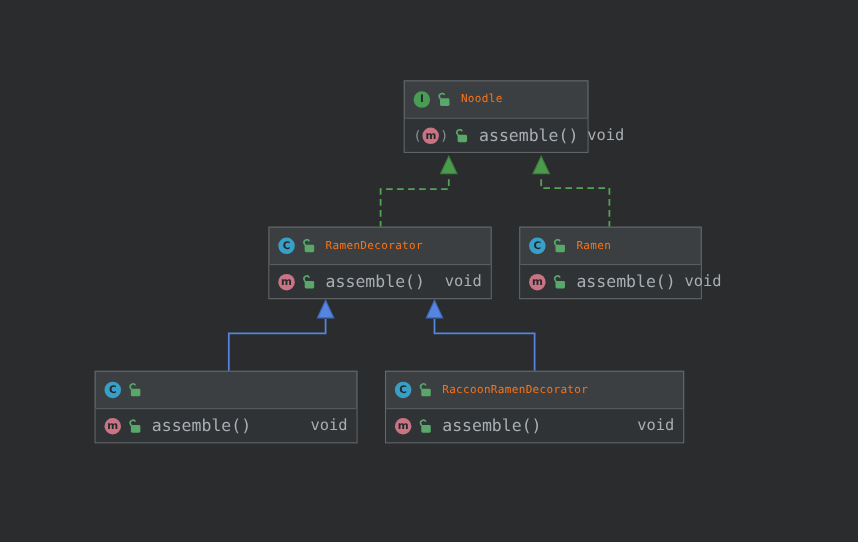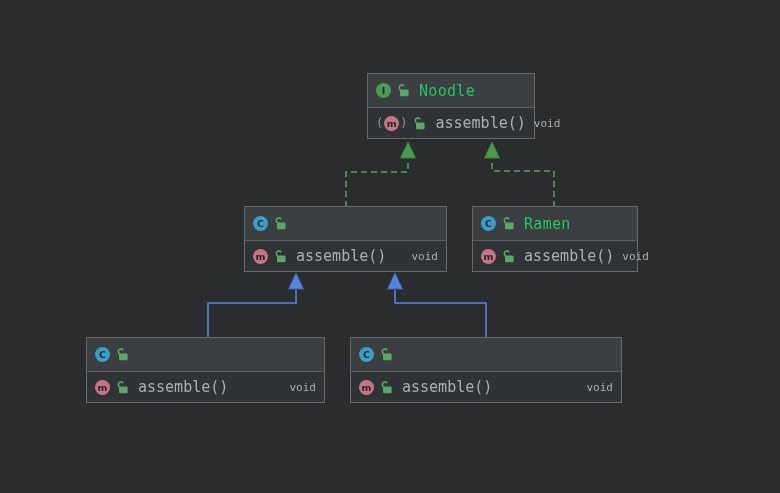--- a/index.html
+++ b/index.html
@@ -36,25 +36,25 @@
   .badge.class     { background:#38A0C8; }
   .badge.method    { background:#C97484; }
 
   .abstract-wrap { display:inline-flex; align-items:center; flex:0 0 auto; }
   .paren { color:#8E9297; font-size:12px; line-height:15px; }
   .abstract-wrap .badge { margin:0 1px; }
 
   .lock { display:inline-flex; color:#59A869; margin-left:6px; flex:0 0 auto; }
 
   .name {
-    margin-left:9px; font-size:15px; color:#22c55e;
+    margin-left:9px; font-size:10px; color:#f97316;
     white-space:nowrap; letter-spacing:0.3px;
   }
   .sig  { margin-left:9px; font-size:15px; color:#A9AEB2; white-space:nowrap; }
-  .type { margin-left:auto; padding-left:8px; font-size:11px; color:#A9AEB2; white-space:nowrap; }
+  .type { margin-left:auto; padding-left:8px; font-size:14px; color:#A9AEB2; white-space:nowrap; }
 
   
   #node-noodle            { left:367px; top:73px;  width:168px; }
   #node-ramen-decorator   { left:244px; top:206px; width:203px; }
   #node-ramen             { left:472px; top:206px; width:166px; }
   #node-shin-ramen        { left:86px;  top:337px; width:239px; }
   #node-raccoon-ramen     { left:350px; top:337px; width:272px; }
 </style>
 </head>
 <body>
@@ -116,20 +116,21 @@
     <div class="row header">
       <span class="badge class">
           <span>C</span>
         </span>
       <span class="lock">
         <svg width="13" height="13" viewBox="0 0 13 13">
             <path d="M3.4 5.8 V4.1 a2.5 2.5 0 0 1 5 0" fill="none" stroke="currentColor" stroke-width="1.5" transform="rotate(-26 4 6)"></path>
             <rect x="3" y="5.4" width="8.6" height="6.9" rx="1.3" fill="currentColor"></rect>
           </svg>
       </span>
+      <span class="name">RamenDecorator</span>
     </div>
     <div class="row member">
       <span class="badge method">
           <span>m</span>
         </span>
       <span class="lock">
         <svg width="13" height="13" viewBox="0 0 13 13">
             <path d="M3.4 5.8 V4.1 a2.5 2.5 0 0 1 5 0" fill="none" stroke="currentColor" stroke-width="1.5" transform="rotate(-26 4 6)"></path>
             <rect x="3" y="5.4" width="8.6" height="6.9" rx="1.3" fill="currentColor"></rect>
           </svg>
@@ -198,20 +199,21 @@
     <div class="row header">
       <span class="badge class">
           <span>C</span>
         </span>
       <span class="lock">
         <svg width="13" height="13" viewBox="0 0 13 13">
             <path d="M3.4 5.8 V4.1 a2.5 2.5 0 0 1 5 0" fill="none" stroke="currentColor" stroke-width="1.5" transform="rotate(-26 4 6)"></path>
             <rect x="3" y="5.4" width="8.6" height="6.9" rx="1.3" fill="currentColor"></rect>
           </svg>
       </span>
+      <span class="name">RaccoonRamenDecorator</span>
     </div>
     <div class="row member">
       <span class="badge method">
           <span>m</span>
         </span>
       <span class="lock">
         <svg width="13" height="13" viewBox="0 0 13 13">
             <path d="M3.4 5.8 V4.1 a2.5 2.5 0 0 1 5 0" fill="none" stroke="currentColor" stroke-width="1.5" transform="rotate(-26 4 6)"></path>
             <rect x="3" y="5.4" width="8.6" height="6.9" rx="1.3" fill="currentColor"></rect>
           </svg>

